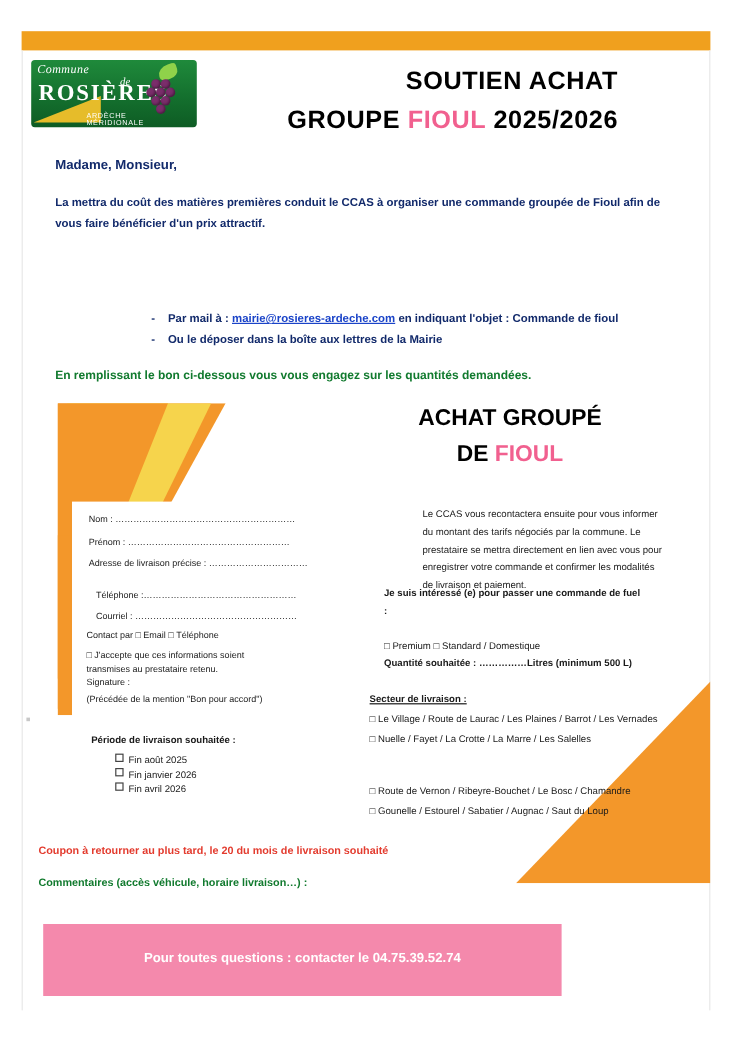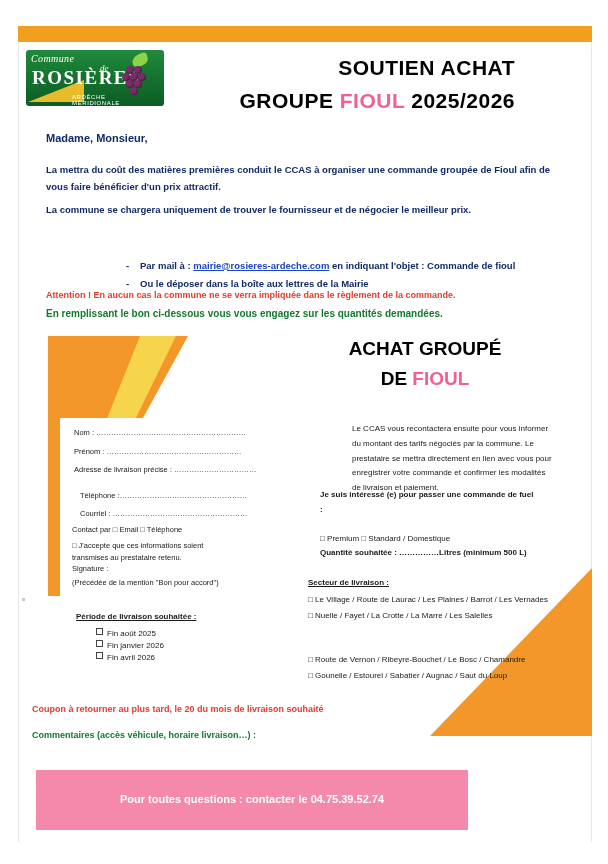--- a/index.html
+++ b/index.html
@@ -224,21 +224,20 @@
   .f4 { left: 80px; top: 491px; }
   .f5 { left: 80px; top: 509px; }
   .f6 { left: 72px; top: 525px; }
   .f7 { left: 72px; top: 541px; }
   .f8 { left: 72px; top: 553px; }
   .f9 { left: 72px; top: 564px; }
   .f10 { left: 72px; top: 578px; }
   .period-title {
     position: absolute; left: 76px; top: 612px;
     font-size: 8px; color: #1a1a1a; font-weight: bold;
-    text-decoration: underline;
   }
   .per-1 { position: absolute; left: 96px; top: 628px; font-size: 8px; color: #1a1a1a; }
   .per-2 { position: absolute; left: 96px; top: 640px; font-size: 8px; color: #1a1a1a; }
   .per-3 { position: absolute; left: 96px; top: 652px; font-size: 8px; color: #1a1a1a; }
   .sq {
     display: inline-block; width: 5px; height: 5px;
     border: 1px solid #444; margin-right: 4px;
     vertical-align: 1px;
   }
 
@@ -323,29 +322,27 @@
     </div>
   </div>
 
   <div class="title-block">
     <div class="title-l1">SOUTIEN ACHAT</div>
     <div class="title-l2"><span>GROUPE </span><span class="title-fioul">FIOUL</span><span> 2025/2026</span></div>
   </div>
 
   <div class="salut">Madame, Monsieur,</div>
   <div class="para p1">La mettra du coût des matières premières conduit le CCAS à organiser une commande groupée de Fioul afin de vous faire bénéficier d'un prix attractif.</div>
-  <div class="para p2">La commune se chargera uniquement de trouver le fournisseur et de négocier le meilleur prix.</div>
 
   <div class="dash d1">-</div>
   <div class="bullet b1"><span>Par mail à : </span><a class="mail-link" href="#">mairie@rosieres-ardeche.com</a><span>  en indiquant l'objet : Commande de fioul</span></div>
 
   <div class="dash d2">-</div>
   <div class="bullet b2">Ou le déposer dans la boîte aux lettres de la Mairie</div>
 
-  <div class="warn">Attention ! En aucun cas la commune ne se verra impliquée dans le règlement de la commande.</div>
   <div class="engage">En remplissant le bon ci-dessous vous vous engagez sur les quantités demandées.</div>
 
   <div class="art-left">
     <div class="art-l-1"></div>
     <div class="art-l-2"></div>
     <div class="art-l-3"></div>
     <div class="art-l-4"></div>
     <div class="art-l-5"></div>
   </div>
   <div class="art-right">

